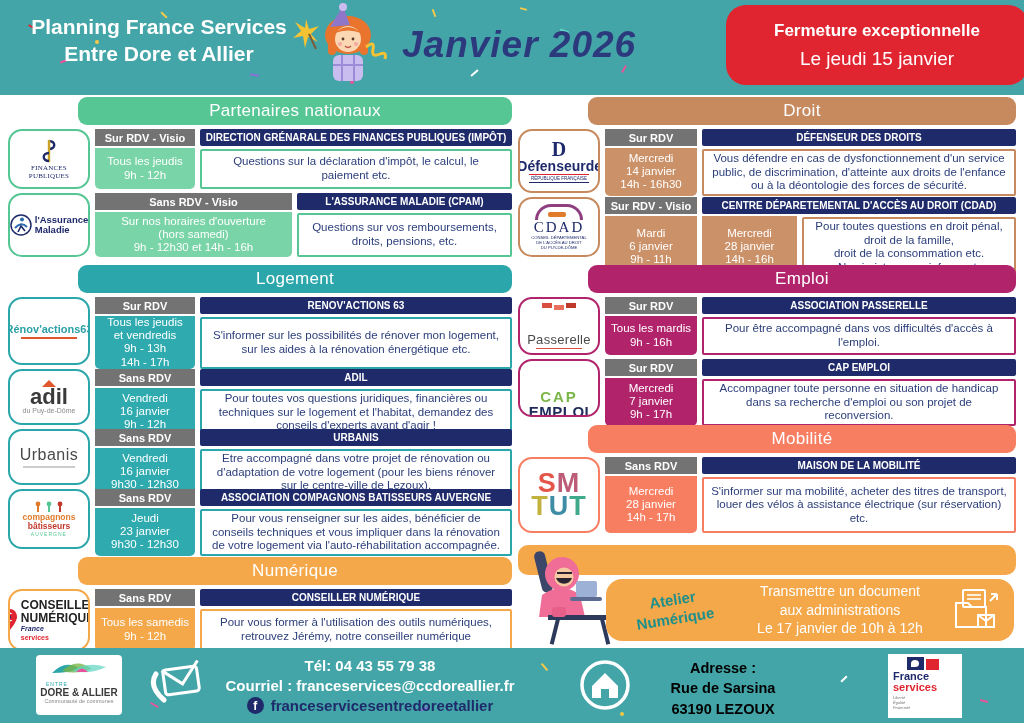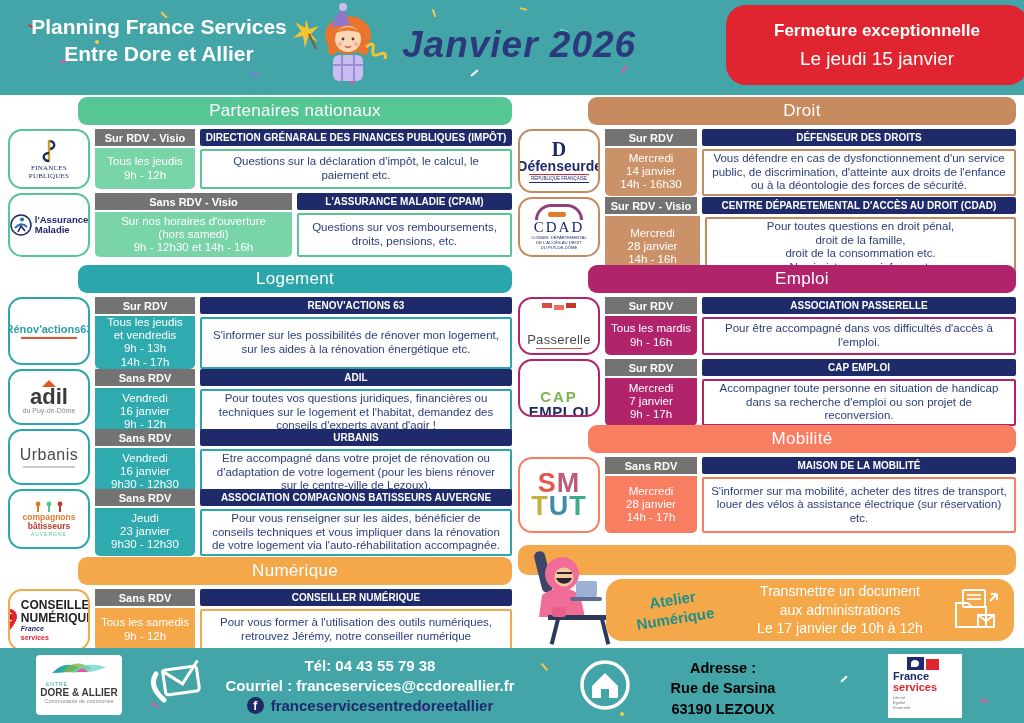--- a/index.html
+++ b/index.html
@@ -391,20 +391,23 @@
         <div class="cdad-sub">CONSEIL DÉPARTEMENTAL
 DE L'ACCÈS AU DROIT
 DU PUY-DE-DÔME</div>
       </div>
       <div class="row-content">
         <div class="row-top">
           <div class="badge">Sur RDV - Visio</div>
           <div class="titlebar">CENTRE DÉPARETEMENTAL D'ACCÈS AU DROIT (CDAD)</div>
         </div>
         <div class="row-body">
+          <div class="schedule">Mardi
+6 janvier
+9h - 11h</div>
           <div class="schedule" style="flex:0 0 95px">Mercredi
 28 janvier
 14h - 16h</div>
           <div class="desc">Pour toutes questions en droit pénal,
 droit de la famille,
 droit de la consommation etc.
 Nos juristes vous informent.</div>
         </div>
       </div>
     </div>

